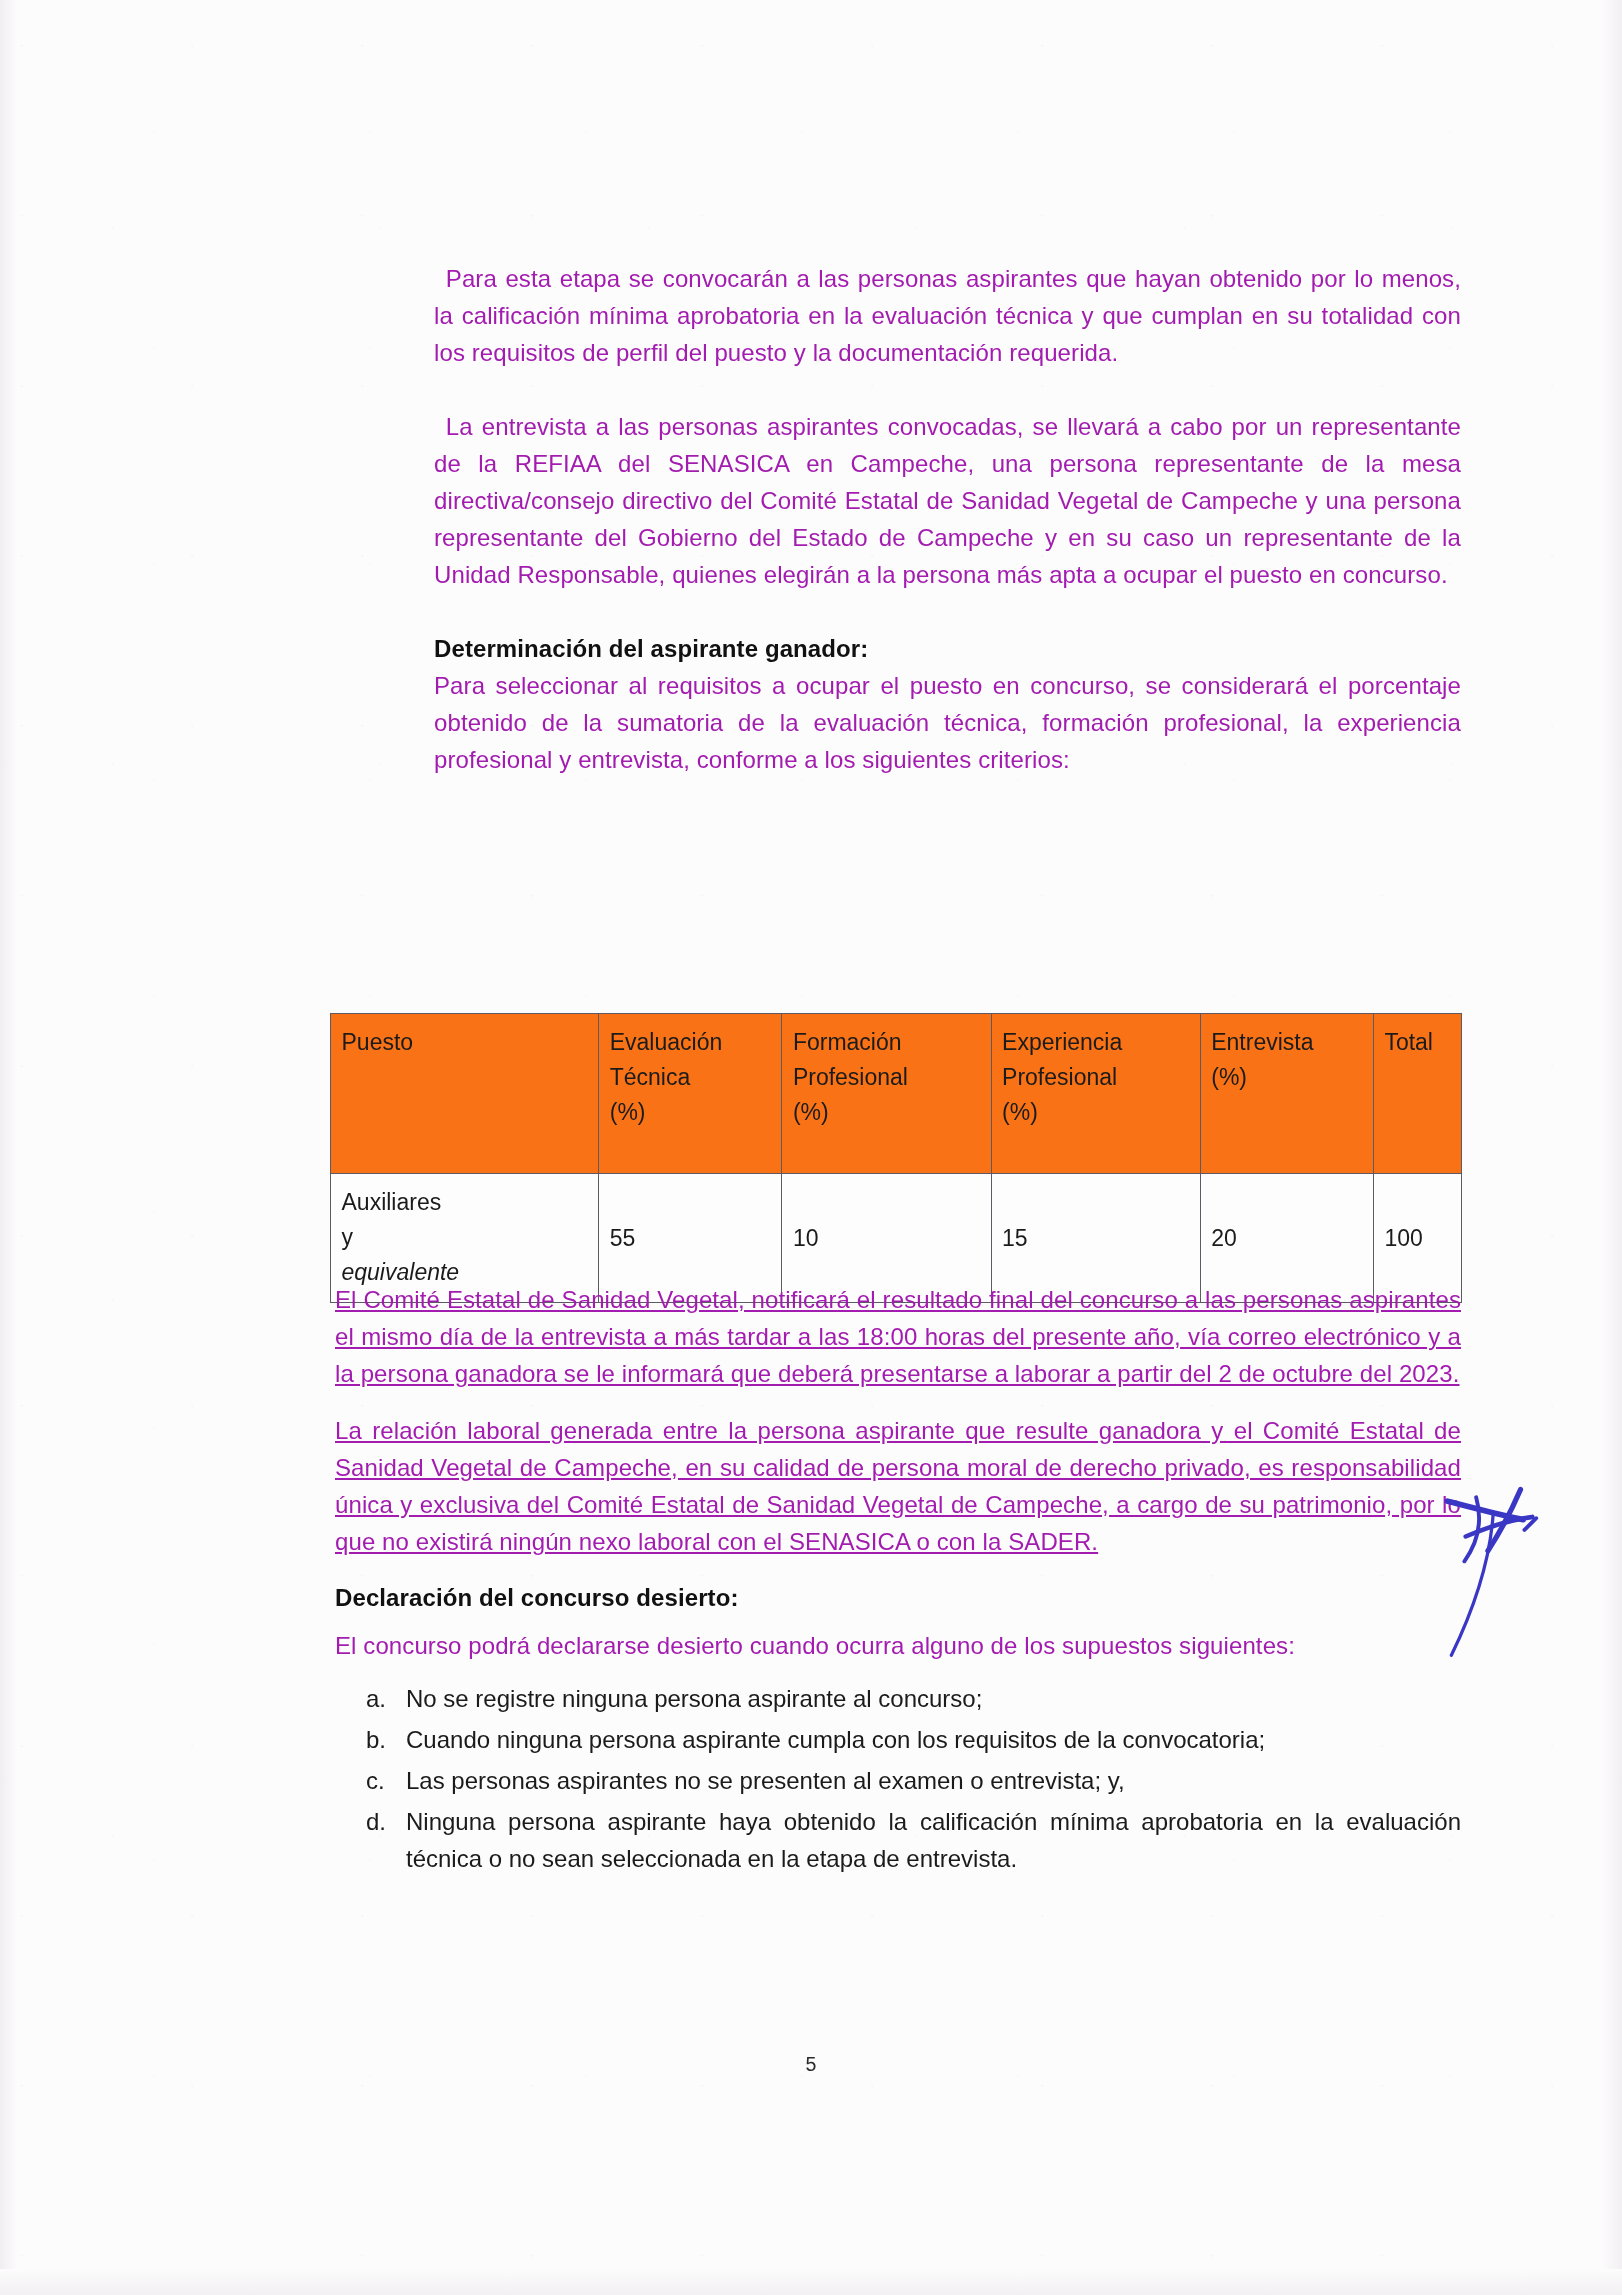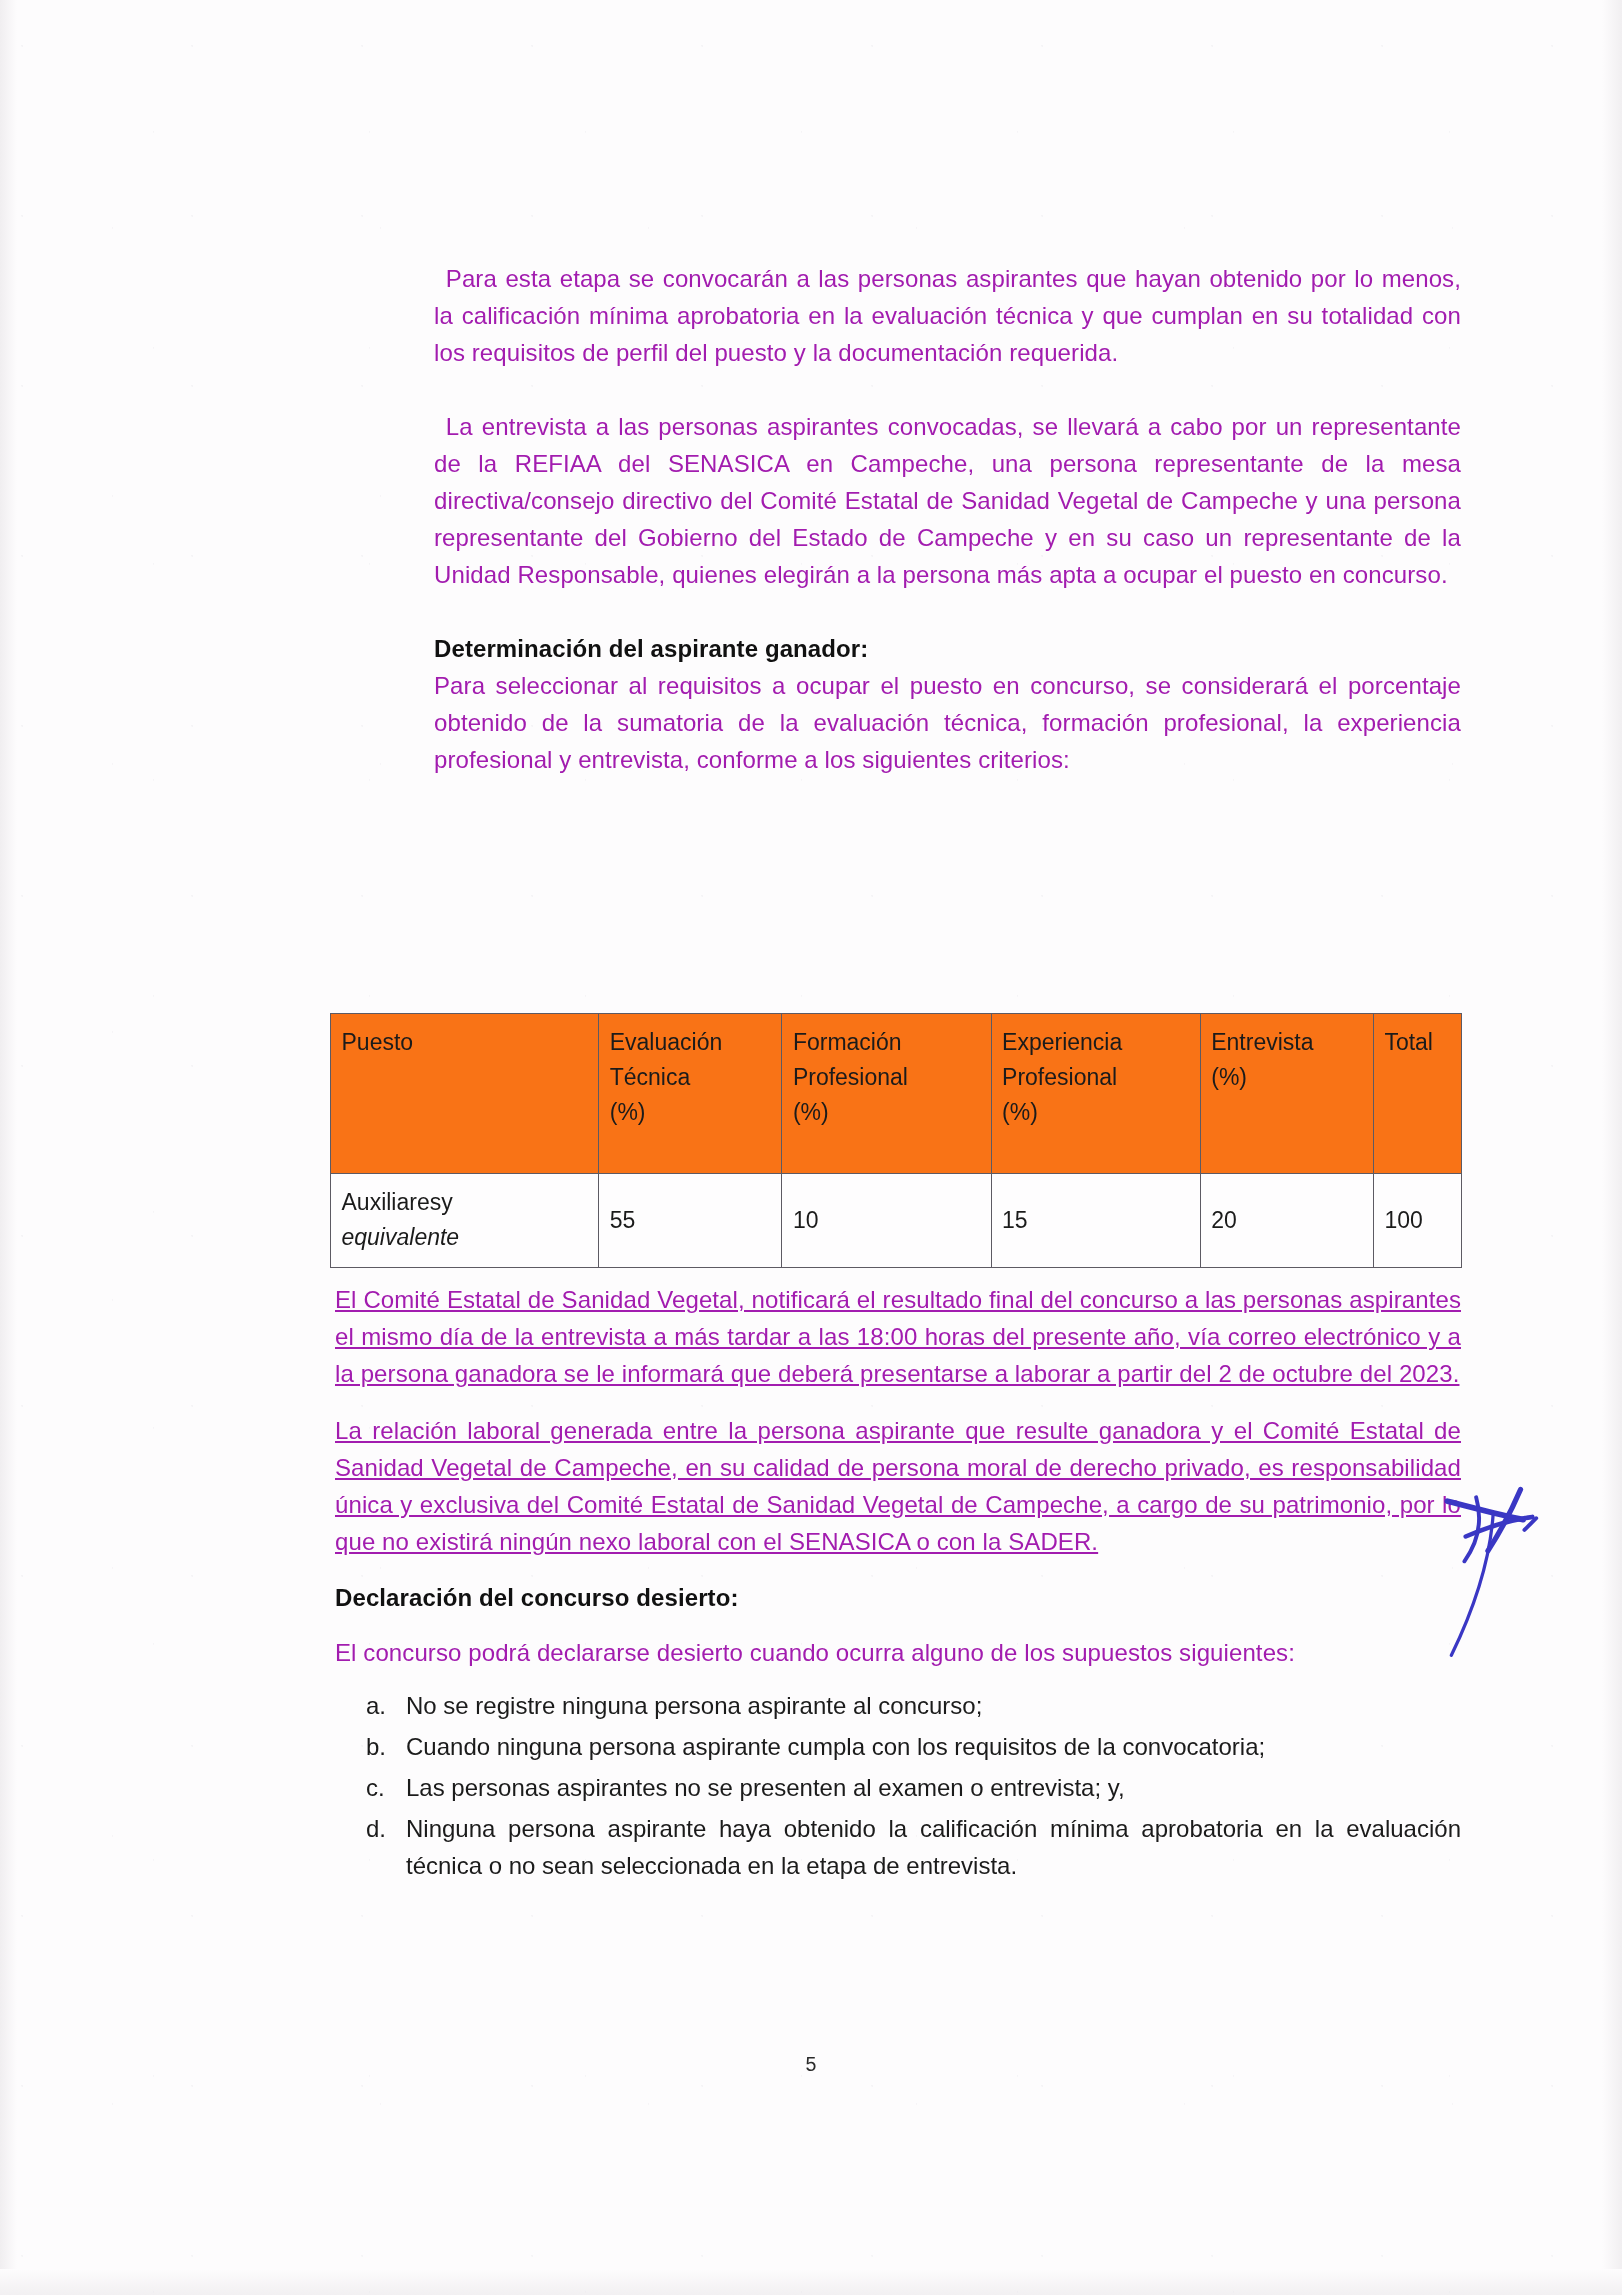--- a/index.html
+++ b/index.html
@@ -68,21 +68,21 @@
   p.para.indent-first { text-indent: 11.8px; }
 
   h3.heading {
     margin: 0;
     color: #111;
     font-size: 24px;
     line-height: 37px;
     font-weight: bold;
     letter-spacing: 0.1px;
   }
-  h3.heading.sp-after { margin-bottom: 18px; }
+  h3.heading.sp-after { margin-bottom: 11px; }
 
   
   .crit-table-wrap {
     position: absolute;
     left: 330px;
     top: 1013px;
     width: 1132px;
   }
   table.crit {
     border-collapse: collapse;
@@ -112,20 +112,21 @@
     padding-top: 1px;
     padding-bottom: 0;
   }
   td.puesto-cell {
     vertical-align: middle;
     padding-top: 5.2px;
   }
   .puesto-line1 {
     display: flex;
     align-items: baseline;
+    flex-direction: column;
   }
   .puesto-line1 > span { white-space: nowrap; }
   .puesto-line2 { display: block; font-style: italic; }
 
   
   col.c-puesto { width: 268px; }
   col.c-eval   { width: 183px; }
   col.c-form   { width: 209px; }
   col.c-exp    { width: 209px; }
   col.c-entr   { width: 173px; }

